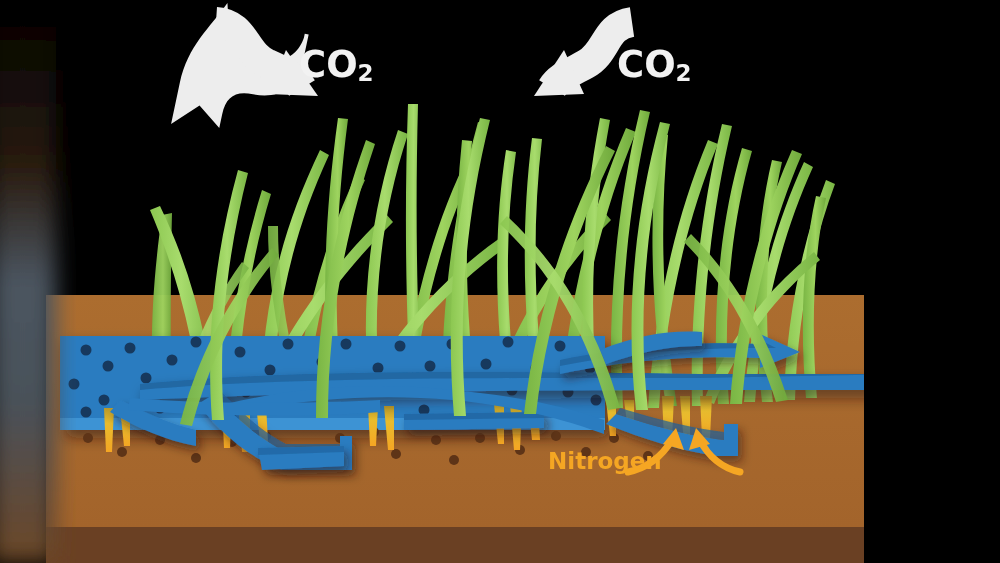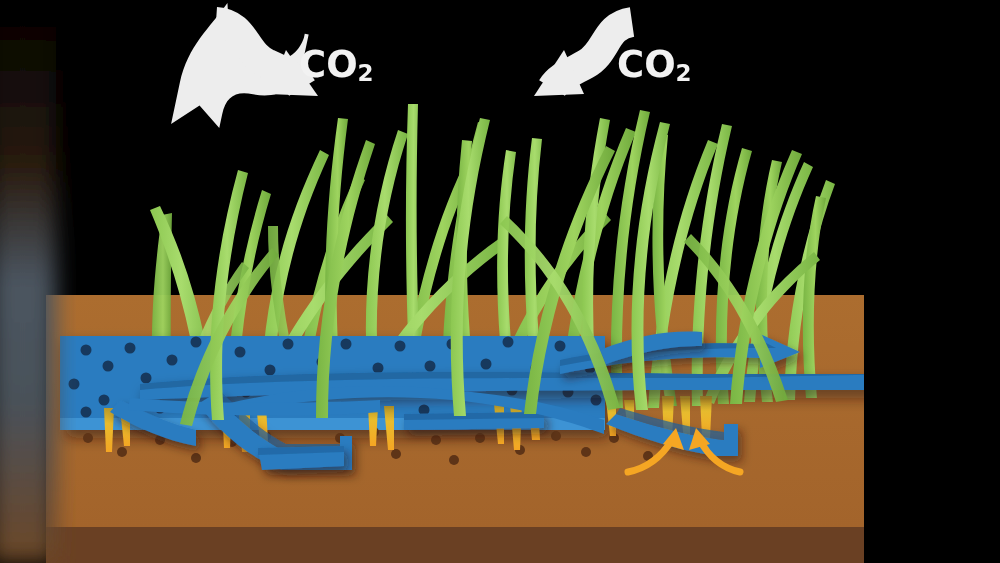--- a/index.html
+++ b/index.html
@@ -315,15 +315,16 @@
   </svg>
 
   <div class="co2label" id="co2-label-left">
     <span>CO</span><sub>2</sub>
   </div>
 
   <div class="co2label" id="co2-label-right">
     <span>CO</span><sub>2</sub>
   </div>
 
+  <div class="nutlabel" id="nitrogen-label">Nitrogen</div>
 
 
 </div>
 
 </body></html>

